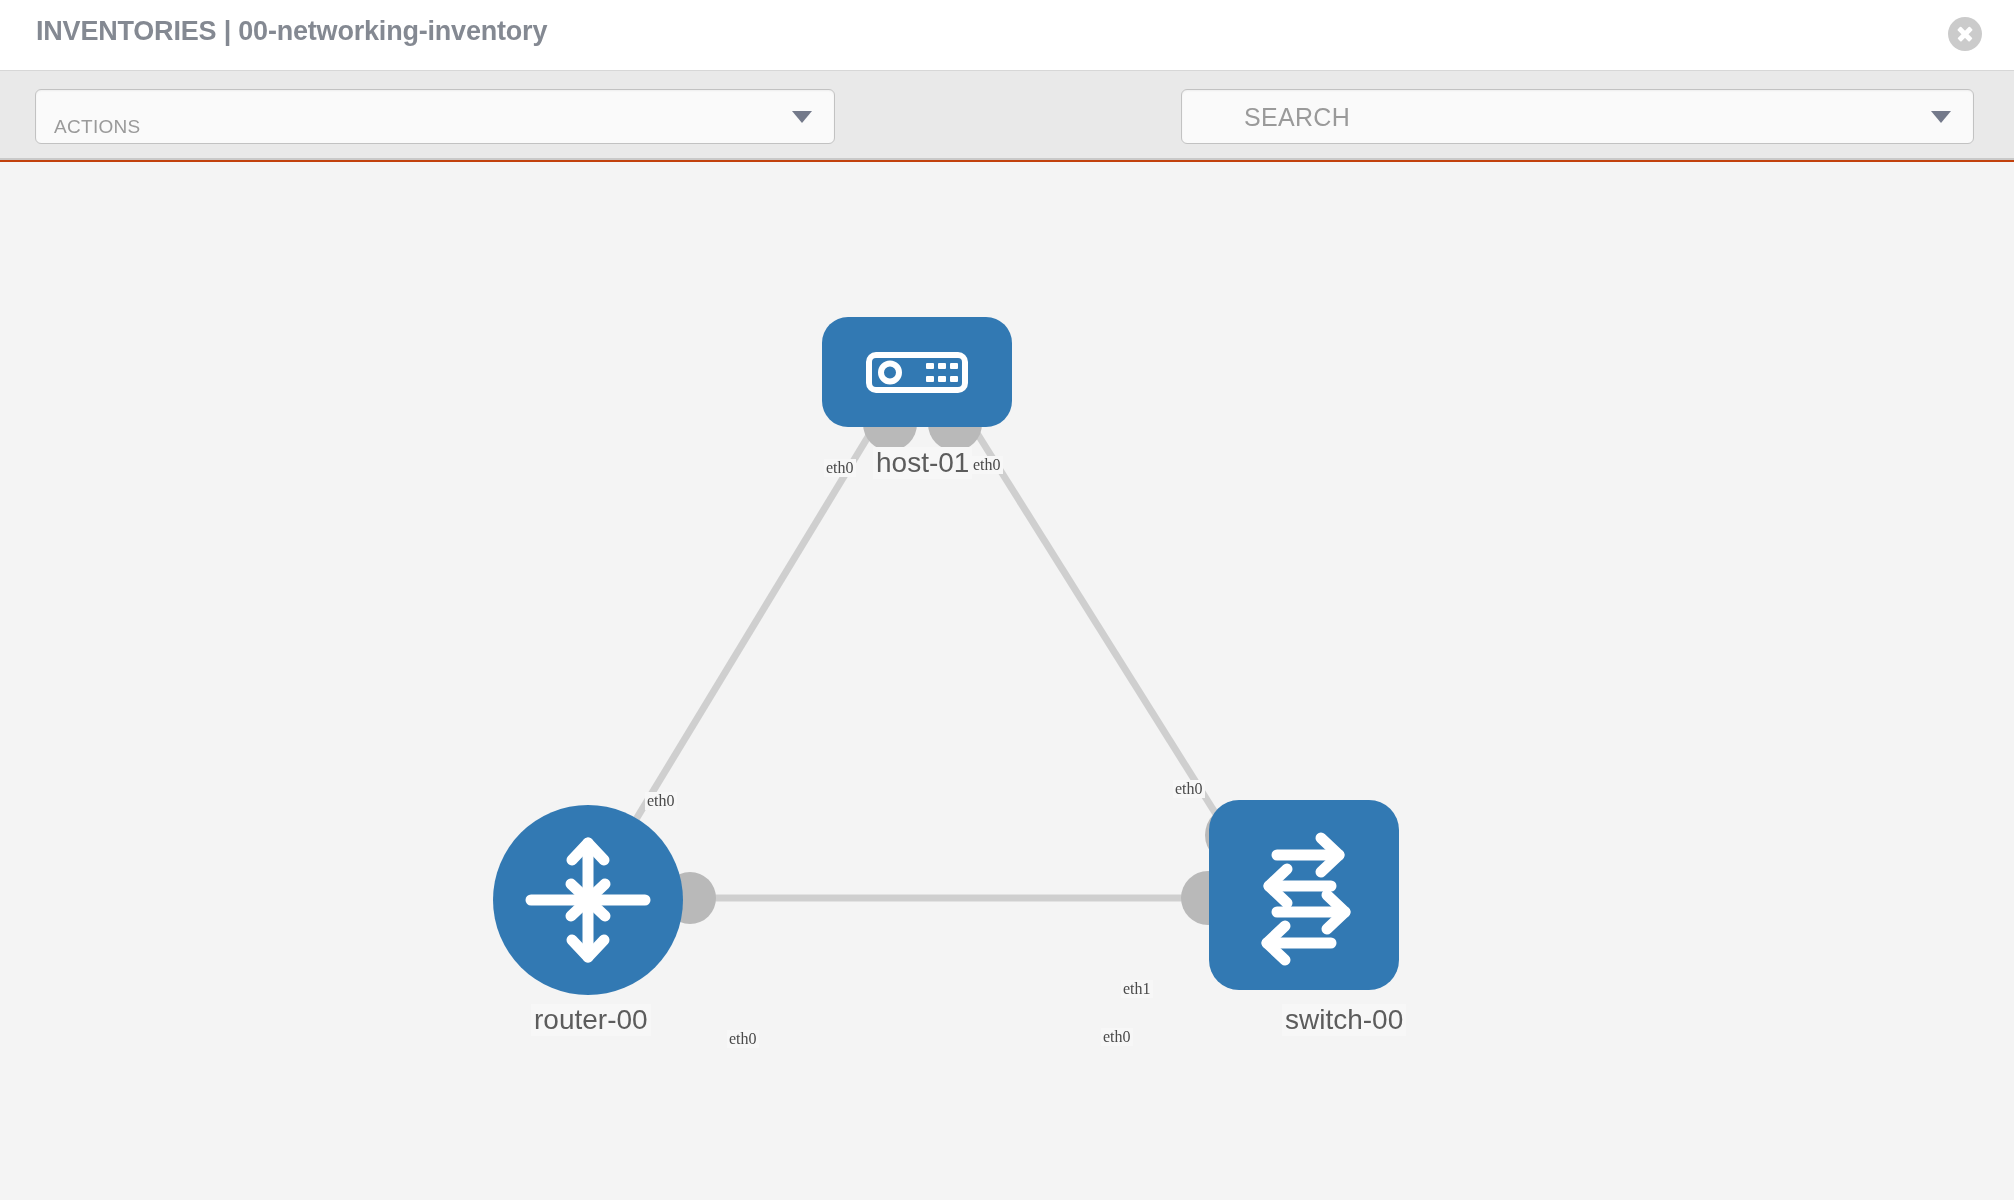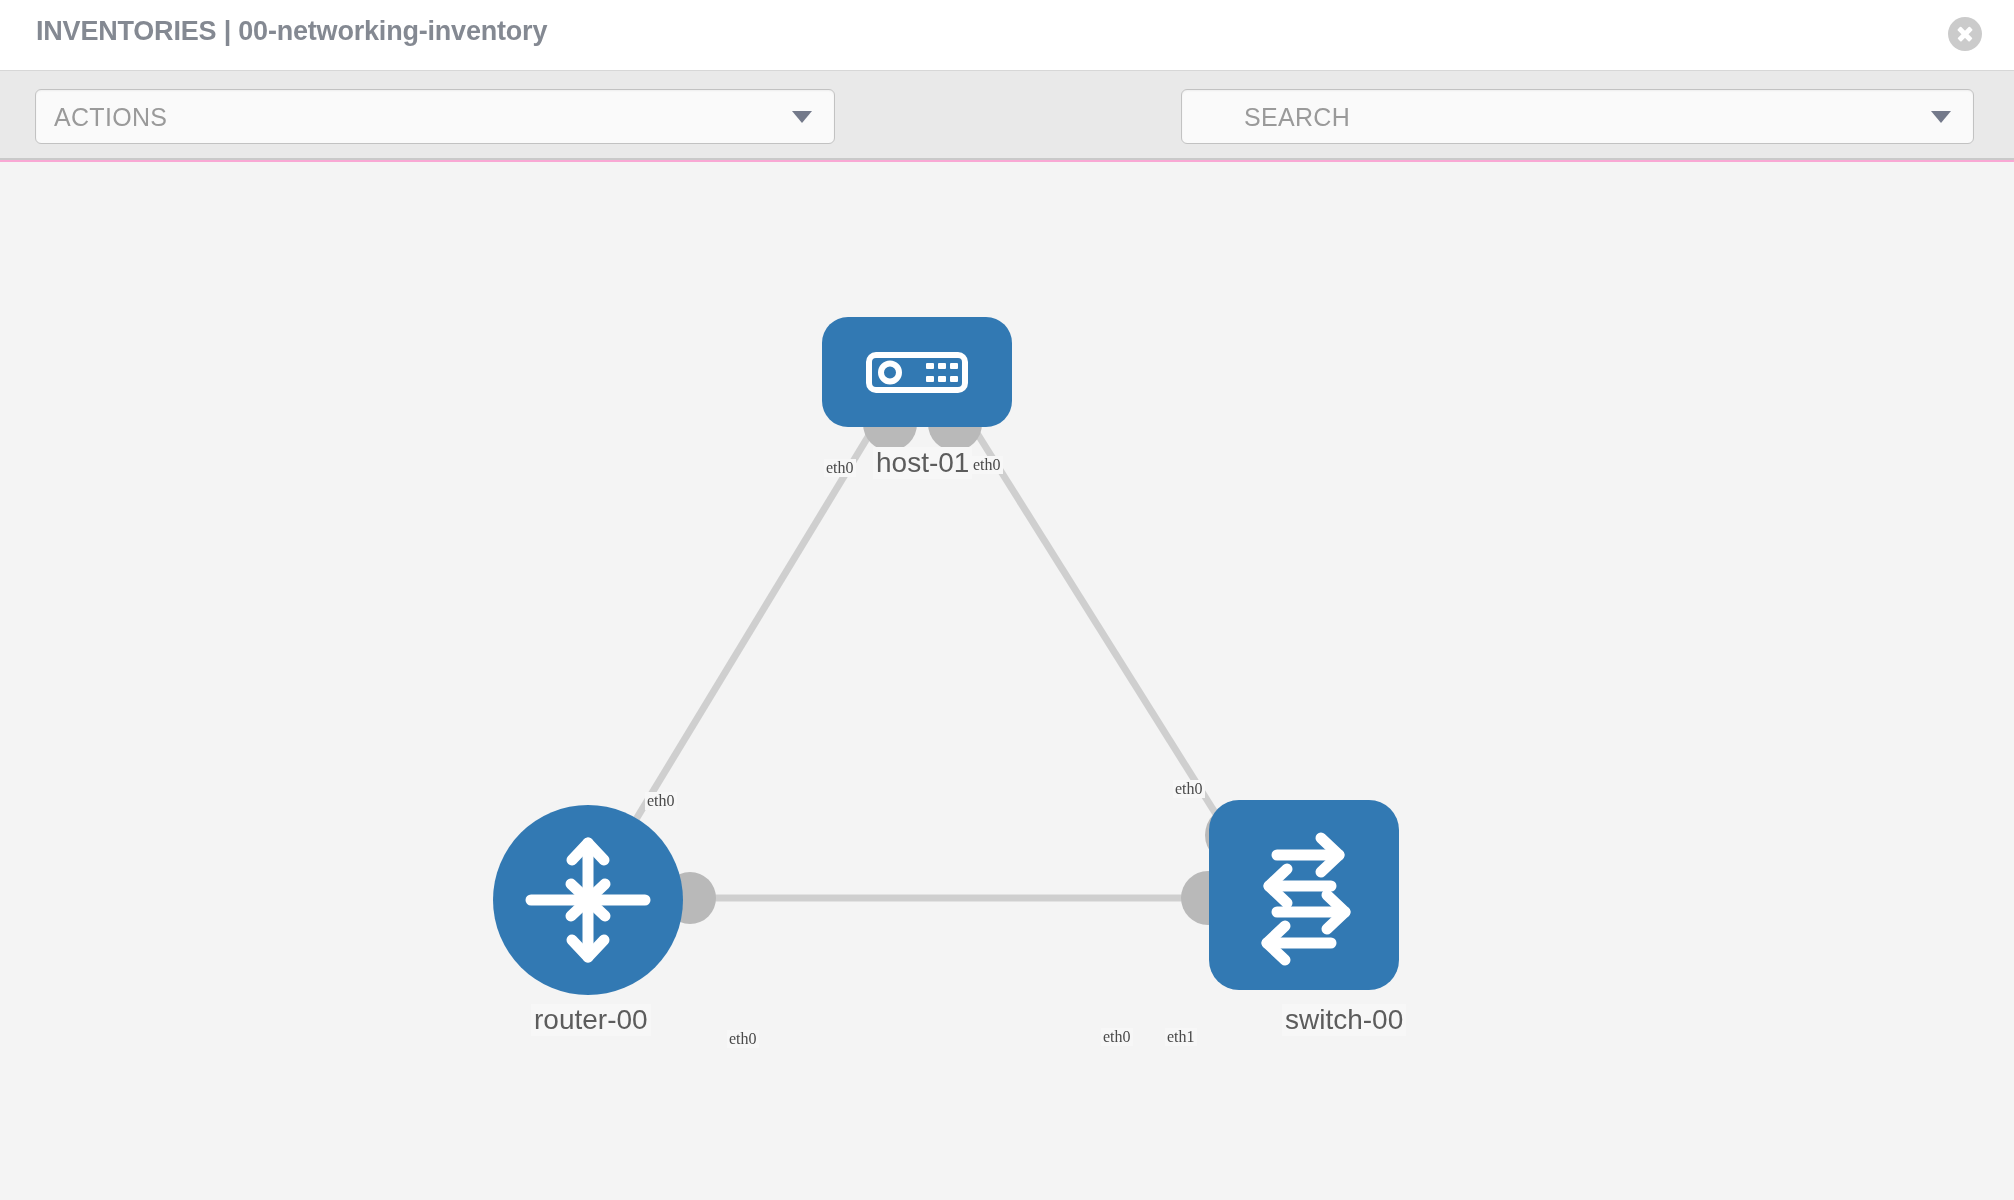--- a/index.html
+++ b/index.html
@@ -2,21 +2,21 @@
 <html><head>
 <meta charset="utf-8">
 <style>
   * { box-sizing: border-box; margin: 0; padding: 0; }
   html, body {
     width: 2014px; height: 1200px;
     background: #ffffff;
     font-family: "Liberation Sans", sans-serif;
     overflow: hidden;
   }
-  #app { position: relative; width: 2014px; height: 1200px; background: #f9a8d4; }
+  #app { position: relative; width: 2014px; height: 1200px; background: #c2410c; }
 
   
   .header {
     position: absolute; left: 0; top: 0; width: 2014px; height: 70px;
     background: #ffffff;
   }
   .header-title {
     position: absolute; left: 36px; top: 16px;
     font-size: 27px; font-weight: bold; color: #848992;
     letter-spacing: -0.2px; white-space: nowrap;
@@ -42,22 +42,22 @@
   }
   .actions-select {
     position: absolute; left: 35px; top: 18px;
     width: 800px; height: 55px;
     background: #fafafa;
     border: 1px solid #c2c2c2; border-radius: 6px;
     box-shadow: inset 0 1px 2px rgba(0,0,0,.05);
     cursor: pointer;
   }
   .actions-select .label {
-    position: absolute; left: 18px; top: 13px;
-    font-size: 25px; color: #9a9a9a; letter-spacing: .3px;
+    position: absolute; left: 18px; top: 26px;
+    font-size: 19px; color: #9a9a9a; letter-spacing: .3px;
   }
   .caret {
     position: absolute; right: 22px; top: 50%; transform: translateY(-50%);
     width: 0; height: 0;
     border-left: 10px solid transparent;
     border-right: 10px solid transparent;
     border-top: 12px solid #73798a;
   }
   .tool-icon {
     position: absolute; top: 92px;
@@ -115,21 +115,21 @@
   .iface-label {
     position: absolute; font-size: 16px; color: #4a4a4a;
     background: #f7f7f7; padding: 0 2px; white-space: nowrap; font-family: Liberation Serif, serif;
   }
   #if-host-left   { left: 824px; top: 297px; }
   #if-host-right  { left: 971px; top: 294px; }
   #if-router-up   { left: 645px; top: 630px; }
   #if-switch-up   { left: 1173px; top: 618px; }
   #if-router-r    { left: 727px; top: 868px; }
   #if-switch-l0   { left: 1101px; top: 866px; }
-  #if-switch-l1   { left: 1121px; top: 866px; margin-left: 44px; }
+  #if-switch-l1   { left: 1121px; top: 818px; }
 </style>
 </head>
 <body>
 
 <div id="app">
 
   <div class="header">
     <div class="header-title">INVENTORIES | 00-networking-inventory</div>
     <div class="close-btn"></div>
   </div>

